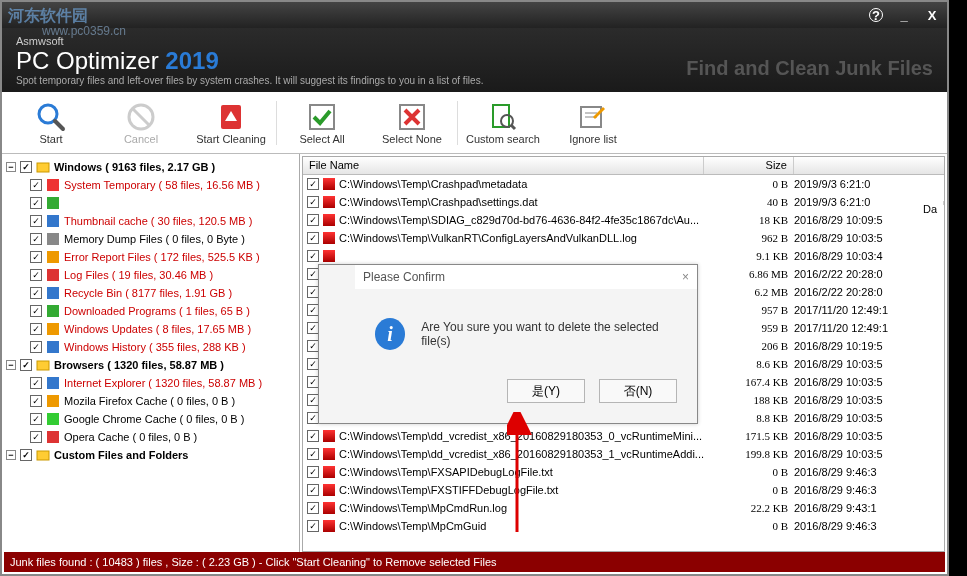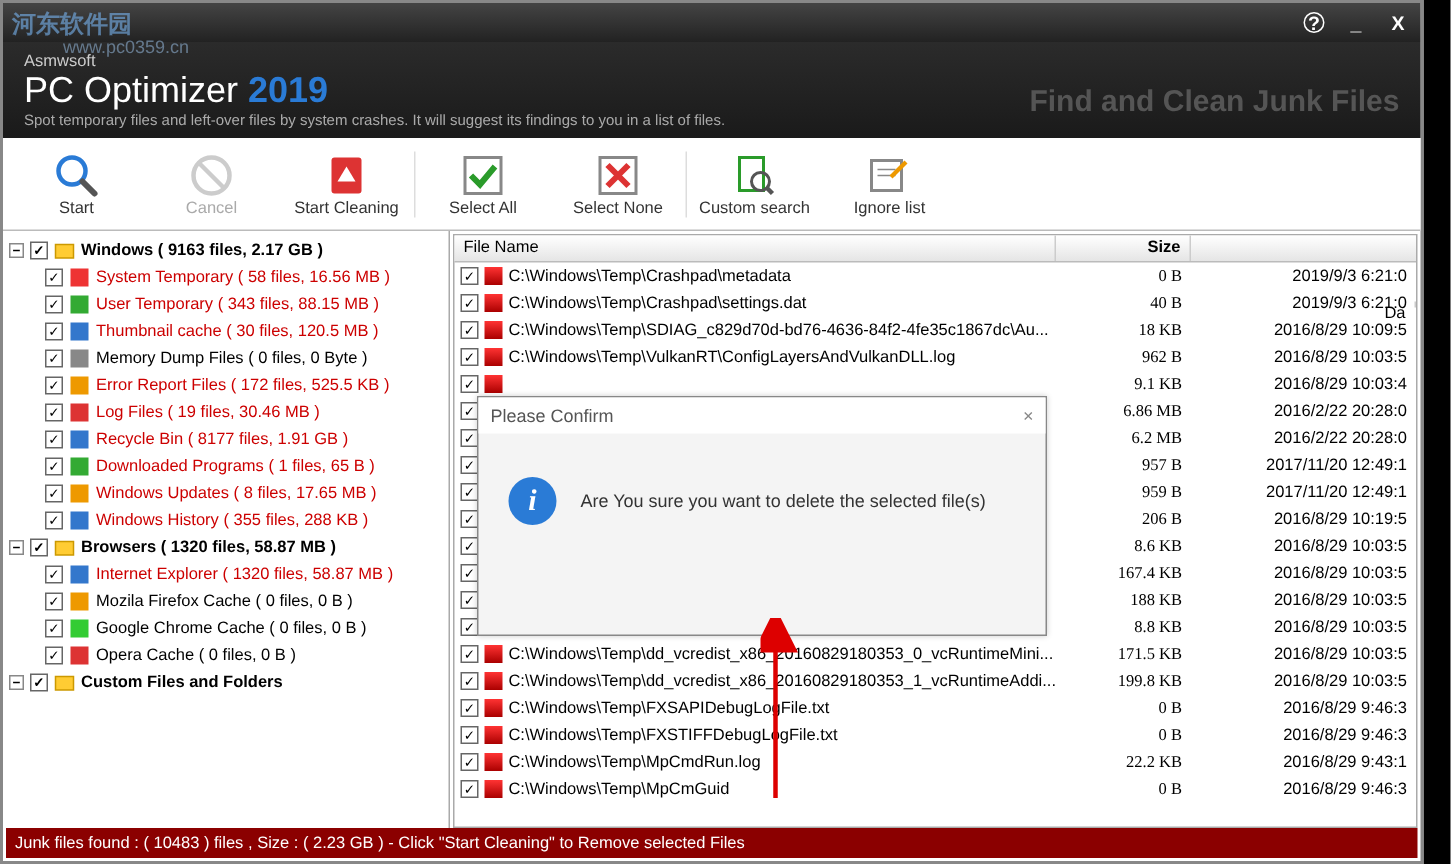--- a/index.html
+++ b/index.html
@@ -27,30 +27,30 @@
 .tree-group { display: flex; align-items: center; gap: 4px; font-weight: bold; color: #000; height: 18px; }
 .tree-item { display: flex; align-items: center; gap: 4px; padding-left: 24px; height: 18px; white-space: nowrap; }
 .tree-item.red { color: #c00; }
 .tree-item.black { color: #000; }
 .chk { width: 12px; height: 12px; border: 1px solid #666; background: #fff; display: inline-flex; align-items: center; justify-content: center; font-size: 9px; color: #000; }
 .node-ico { width: 14px; height: 14px; display: inline-block; }
 .right-pane { flex: 1; display: flex; flex-direction: column; border: 1px solid #aaa; margin: 2px; }
 .grid-header { display: flex; background: linear-gradient(#fff,#e5e5e5); border-bottom: 1px solid #bbb; font-size: 11px; height: 18px; }
 .gh { padding: 2px 6px; border-right: 1px solid #ccc; }
 .gh.fn { flex: 1; }
-.gh.sz { width: 90px; text-align: right; font-weight: bold; }
+.gh.sz { width: 90px; text-align: right; }
 .gh.dt { width: 150px; text-align: right; margin-top: 44px; }
 .grid-body { flex: 1; overflow: hidden; font-size: 11px; }
 .grow { display: flex; align-items: center; height: 18px; }
 .grow .c1 { flex: 1; display: flex; align-items: center; gap: 4px; padding-left: 4px; white-space: nowrap; overflow: hidden; text-overflow: ellipsis; }
 .grow .c2 { width: 90px; text-align: right; padding-right: 6px; font-family: Liberation Serif, serif; }
-.grow .c3 { width: 150px; text-align: right; padding-right: 6px; }
+.grow .c3 { width: 150px; padding-right: 6px; }
 .file-ico { width: 12px; height: 12px; display: inline-block; background: linear-gradient(#f33,#a00); }
 .status-bar { height: 20px; background: #8b0000; color: #fff; font-size: 11px; display: flex; align-items: center; padding: 0 6px; position: absolute; bottom: 2px; left: 2px; right: 2px; }
-.dialog { position: absolute; left: 316px; top: 262px; width: 380px; height: 160px; background: #f4f4f4; border: 1px solid #888; box-shadow: 0 0 4px rgba(0,0,0,0.2); z-index: 10; }
+.dialog { position: absolute; left: 316px; top: 262px; width: 380px; height: 160px; background: #f4f4f4; border: 1px solid #888; box-shadow: 0 0 4px rgba(0,0,0,0.2); z-index: 10; padding-left: 36px; }
 .dialog-title { height: 24px; background: #fff; display: flex; align-items: center; padding: 0 8px; font-size: 12px; color: #555; justify-content: space-between; }
 .dialog-body { display: flex; align-items: center; padding: 16px 20px; gap: 16px; font-size: 12px; color: #333; height: 90px; }
 .dialog-info-ico { width: 32px; height: 32px; border-radius: 50%; background: #2a7bd6; color: #fff; display: flex; align-items: center; justify-content: center; font-size: 20px; font-weight: bold; font-style: italic; font-family: Georgia, serif; }
 .dialog-btns { display: flex; justify-content: flex-end; gap: 14px; padding: 0 20px; }
 .dialog-btns button { width: 78px; height: 24px; font-size: 12px; background: #f9f9f9; border: 1px solid #b5b5b5; }
 .arrow { position: absolute; left: 505px; top: 410px; z-index: 20; pointer-events: none; }
 .expander { width: 10px; height: 10px; border: 1px solid #888; display: inline-flex; align-items: center; justify-content: center; font-size: 9px; line-height: 1; }
 svg { display: block; }
 </style>
 </head>
@@ -171,21 +171,20 @@
             </span>
             <span>System Temporary ( 58 files, 16.56 MB )</span>
           </div>
           <div class="tree-item red">
             <span class="chk">✓</span>
             <span class="node-ico">
               <svg width="14" height="14">
                 <rect x="1" y="1" width="12" height="12" fill="#3a3"></rect>
               </svg>
             </span>
-            <span>User Temporary ( 343 files, 88.15 MB )</span>
           </div>
           <div class="tree-item red">
             <span class="chk">✓</span>
             <span class="node-ico">
               <svg width="14" height="14">
                 <rect x="1" y="1" width="12" height="12" fill="#37c"></rect>
               </svg>
             </span>
             <span>Thumbnail cache ( 30 files, 120.5 MB )</span>
           </div>
@@ -504,20 +503,24 @@
   <div class="status-bar">Junk files found : ( 10483 ) files , Size : ( 2.23 GB ) - Click "Start Cleaning" to Remove selected Files</div>
 
   <div class="dialog">
     <div class="dialog-title">
       <span>Please Confirm</span>
       <span style="color:#888;">×</span>
     </div>
     <div class="dialog-body">
       <div class="dialog-info-ico">i</div>
       <div>Are You sure you want to delete the selected file(s)</div>
+    </div>
+    <div class="dialog-btns">
+      <button>是(Y)</button>
+      <button>否(N)</button>
     </div>
   </div>
 
   <svg class="arrow" width="80" height="130">
     <defs>
         <marker id="ah" markerWidth="10" markerHeight="10" refX="5" refY="5" orient="auto">
           <path d="M0,0 L10,5 L0,10 Z" fill="#d00"></path>
         </marker>
       </defs>
     <line x1="10" y1="120" x2="10" y2="8" stroke="#d00" stroke-width="3" marker-end="url(#ah)"></line>

